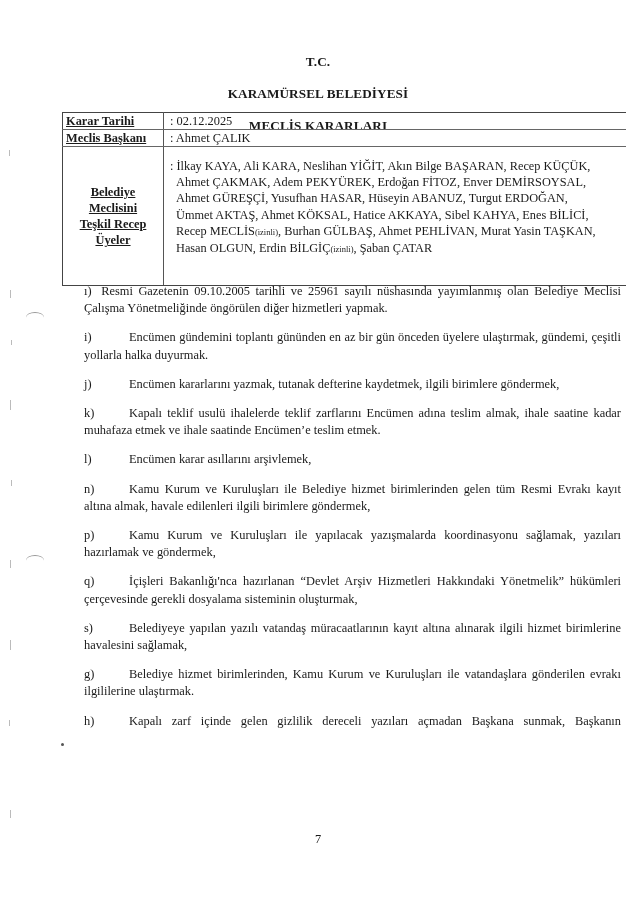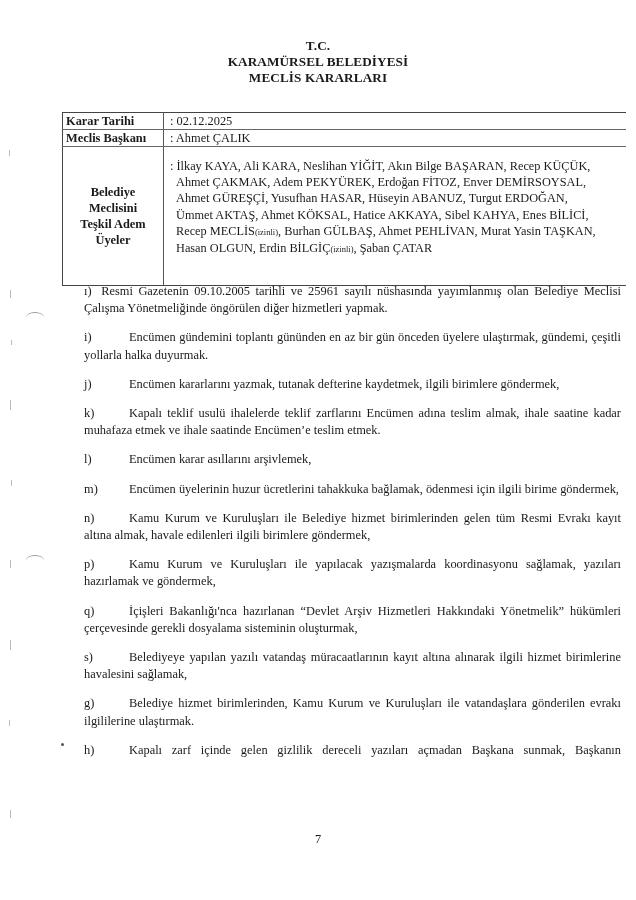--- a/index.html
+++ b/index.html
@@ -19,21 +19,21 @@
       position: absolute;
       left: 0;
       top: 38px;
       width: 636px;
       text-align: center;
       font-weight: bold;
       font-size: 13.2px;
       line-height: 16px;
       letter-spacing: 0.1px;
     }
-    .page-header div { margin: 0; }
+    .page-header div { margin: 16px; }
 
     .meta-table {
       position: absolute;
       left: 62px;
       top: 112px;
       width: 564px;
       border-collapse: collapse;
       font-size: 12.4px;
     }
     .meta-table td {
@@ -41,20 +41,21 @@
       vertical-align: top;
     }
     .meta-table tr.row-top td { border-top: 1.4px solid #444; }
     .meta-table tr.row-bottom td { border-bottom: 1.4px solid #444; }
     .meta-table td.label {
       width: 97px;
       border-left: 1.2px solid #444;
       border-right: 1.2px solid #555;
       font-weight: bold;
       padding-left: 3px;
+      text-decoration: underline;
     }
     .meta-table td.value { padding-left: 6px; }
     .meta-table tr.simple td { height: 16px; line-height: 16px; border-bottom: 1px solid #666; }
     .meta-table td.members-label {
       text-align: center;
       vertical-align: middle;
       font-weight: bold;
       line-height: 16px;
       padding-left: 0;
       height: 110px;
@@ -142,21 +143,21 @@
     <td class="value">: 02.12.2025</td>
   </tr>
   <tr class="simple">
     <td class="label">Meclis Başkanı</td>
     <td class="value">: Ahmet ÇALIK</td>
   </tr>
   <tr class="row-bottom">
     <td class="label members-label">
       <div>Belediye</div>
       <div>Meclisini</div>
-      <div>Teşkil Adem</div>
+      <div>Teşkil Recep</div>
       <div>Üyeler</div>
     </td>
     <td class="value members-value">
       <div>: İlkay KAYA, Ali KARA, Neslihan YİĞİT, Akın Bilge BAŞARAN, Recep KÜÇÜK,</div>
       <div class="members-list">
         <div>Ahmet ÇAKMAK, Adem PEKYÜREK,  Erdoğan FİTOZ, Enver DEMİRSOYSAL,</div>
         <div>Ahmet GÜREŞÇİ, Yusufhan HASAR,  Hüseyin ABANUZ,  Turgut ERDOĞAN,</div>
         <div>Ümmet AKTAŞ, Ahmet KÖKSAL, Hatice AKKAYA, Sibel KAHYA, Enes BİLİCİ,</div>
         <div>
           <span>Recep MECLİS</span><span class="small-note">(izinli)</span><span>, Burhan GÜLBAŞ,  Ahmet PEHLİVAN, Murat Yasin TAŞKAN,</span>
@@ -181,23 +182,20 @@
   <p class="item">
     <span class="marker">j)</span><span>Encümen kararlarını yazmak, tutanak defterine kaydetmek, ilgili birimlere göndermek,</span>
   </p>
   <p class="item">
     <span class="marker">k)</span><span>Kapalı teklif usulü ihalelerde teklif zarflarını Encümen adına teslim almak, ihale saatine kadar muhafaza etmek ve ihale saatinde Encümen’e teslim etmek.</span>
   </p>
   <p class="item">
     <span class="marker">l)</span><span>Encümen karar asıllarını arşivlemek,</span>
   </p>
   <p class="item">
-    <span class="marker">m)</span><span>Encümen üyelerinin huzur ücretlerini tahakkuka bağlamak, ödenmesi için ilgili birime göndermek,</span>
-  </p>
-  <p class="item">
     <span class="marker">n)</span><span>Kamu Kurum ve Kuruluşları ile Belediye hizmet birimlerinden gelen tüm Resmi Evrakı kayıt altına almak, havale edilenleri ilgili birimlere göndermek,</span>
   </p>
   <p class="item">
     <span class="marker">p)</span><span>Kamu Kurum ve Kuruluşları ile yapılacak yazışmalarda koordinasyonu sağlamak, yazıları hazırlamak ve göndermek,</span>
   </p>
   <p class="item">
     <span class="marker">q)</span><span>İçişleri Bakanlığı'nca hazırlanan “Devlet Arşiv Hizmetleri Hakkındaki Yönetmelik” hükümleri çerçevesinde gerekli dosyalama sisteminin oluşturmak,</span>
   </p>
   <p class="item">
     <span class="marker">s)</span><span>Belediyeye yapılan yazılı vatandaş müracaatlarının kayıt altına alınarak ilgili hizmet birimlerine havalesini sağlamak,</span>

